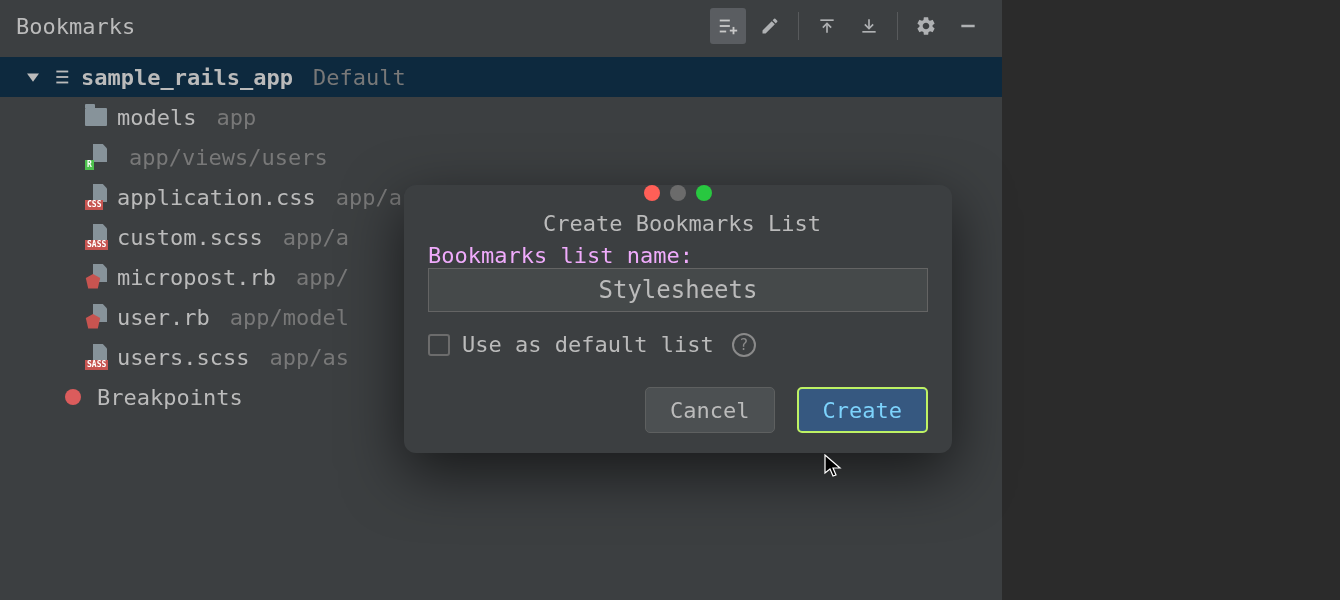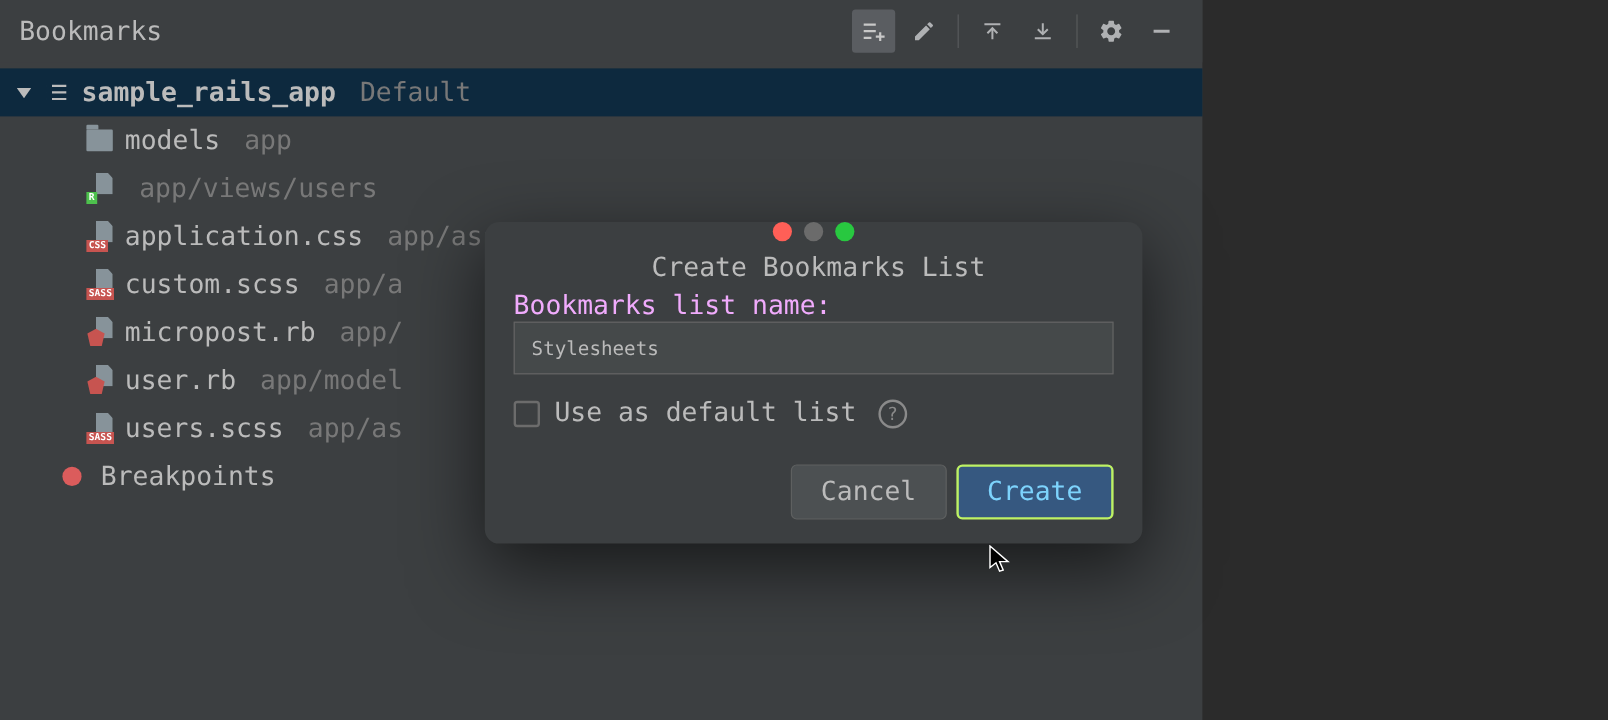--- a/index.html
+++ b/index.html
@@ -51,21 +51,21 @@
     background: #585a5c;
     margin: 0 4px;
   }
   .tree {
     padding-top: 5px;
   }
   .tree-row {
     display: flex;
     align-items: center;
     height: 40px;
-    padding-left: 12px;
+    padding-left: 25px;
     gap: 8px;
     font-size: 22px;
   }
   .tree-row.selected {
     background: #0d293e;
   }
   .tree-row .indent-1 { width: 52px; flex-shrink: 0; }
   .tree-label { color: #bbbbbb; }
   .tree-path { color: #787878; margin-left: 12px; }
   .chevron {
@@ -172,24 +172,25 @@
   .dialog-label {
     color: #f0abfc;
     font-size: 22px;
   }
   .dialog-input {
     width: 100%;
     height: 44px;
     background: #45494a;
     border: 1px solid #646464;
     color: #bbbbbb;
-    font-size: 16px;
+    font-size: 24px;
     font-family: inherit;
     padding: 0 14px;
     outline: none;
+    text-align: center;
   }
   .checkbox-row {
     display: flex;
     align-items: center;
     gap: 12px;
     margin-top: 20px;
     color: #bbbbbb;
     font-size: 22px;
   }
   .checkbox {
@@ -207,21 +208,21 @@
     display: inline-flex;
     align-items: center;
     justify-content: center;
     color: #8a8a8a;
     font-size: 15px;
     margin-left: 6px;
   }
   .dialog-footer {
     display: flex;
     justify-content: flex-end;
-    gap: 8px;
+    gap: 22px;
     padding: 30px 24px 0 24px;
   }
   .btn {
     height: 46px;
     padding: 0 24px;
     font-size: 22px;
     font-family: inherit;
     border-radius: 5px;
     cursor: pointer;
   }

